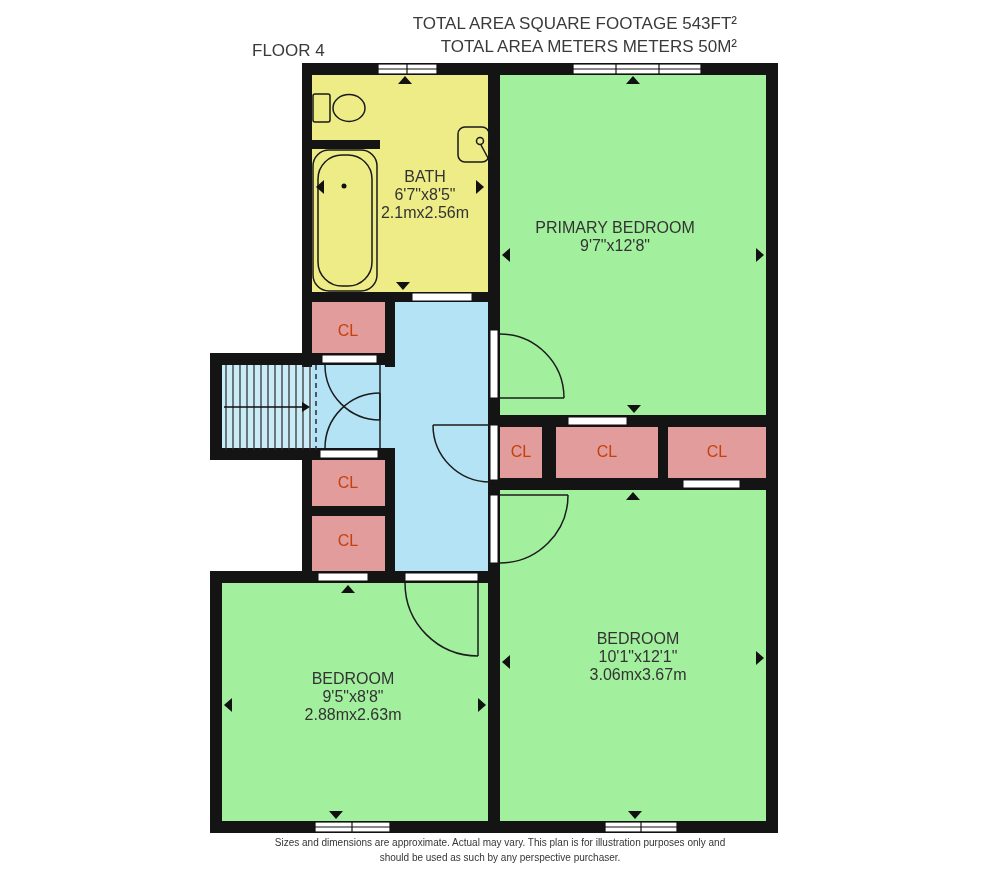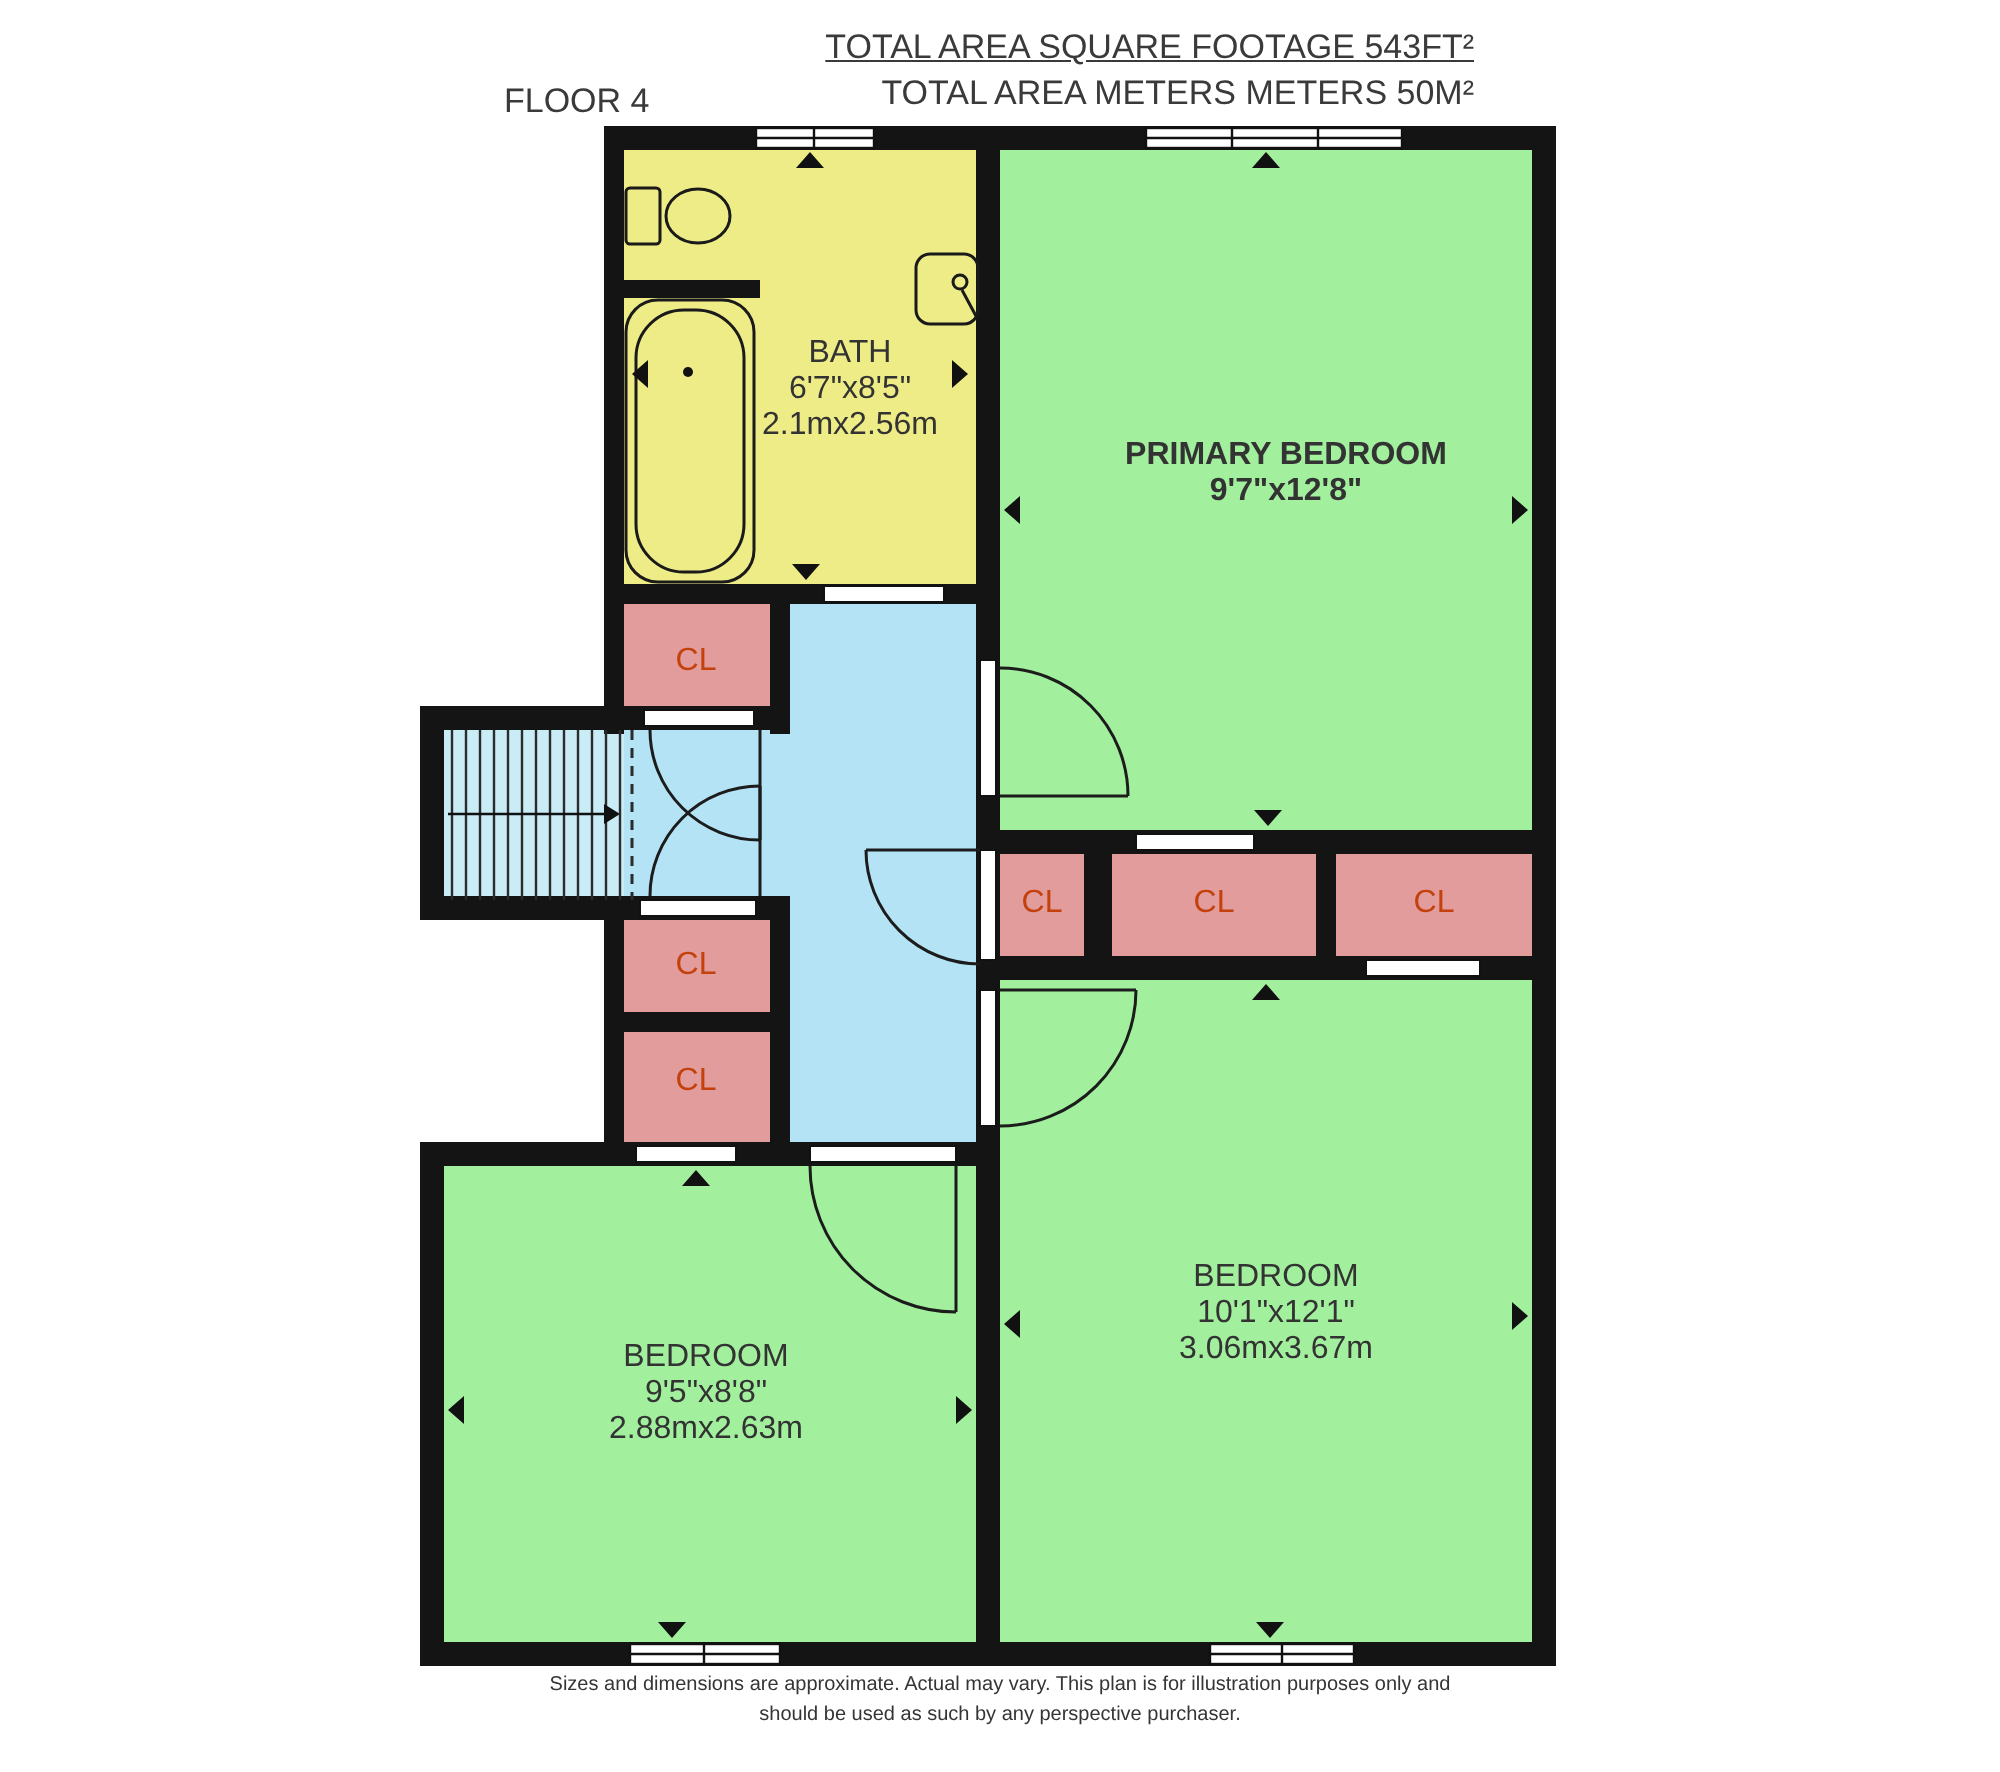--- a/index.html
+++ b/index.html
@@ -12,21 +12,21 @@
   .footer{position:absolute;left:17px;top:835px;width:966px;text-align:center;
           font-size:10px;line-height:15px;color:#353535;}
   svg{position:absolute;left:0;top:0;}
 </style>
 </head>
 <body>
 
 <div id="stage">
 
   <div class="hdr" style="left:252px;top:41px;text-align:right;">FLOOR 4</div>
-  <div class="hdr hdr-right" style="right:263px;top:14px;text-decoration:underline;">TOTAL AREA SQUARE FOOTAGE 543FT²</div>
+  <div class="hdr hdr-right" style="right:263px;top:14px;">TOTAL AREA SQUARE FOOTAGE 543FT²</div>
   <div class="hdr hdr-right" style="right:263px;top:37px;">TOTAL AREA METERS METERS 50M²</div>
 
   <svg width="1000" height="886" viewBox="0 0 1000 886">
 
     <g>
       <rect x="312" y="75" width="176" height="217" fill="#eeec86"></rect>
       <rect x="500" y="75" width="266" height="340" fill="#a2f09e"></rect>
       <rect x="312" y="302" width="176" height="269" fill="#b3e3f4"></rect>
       <rect x="222" y="365" width="90" height="85" fill="#c9ecf7"></rect>
       <rect x="312" y="302" width="73" height="53" fill="#e39c9c"></rect>
@@ -184,21 +184,21 @@
       <polygon points="756,651 756,665 764,658"></polygon>
     </g>
   </svg>
 
   <div class="room-label" style="left:325px;top:168px;width:200px;">
     <div>BATH</div>
     <div>6'7"x8'5"</div>
     <div>2.1mx2.56m</div>
   </div>
 
-  <div class="room-label" style="left:523px;top:219px;width:240px;font-weight:bold;">
+  <div class="room-label" style="left:495px;top:219px;width:240px;">
     <div>PRIMARY BEDROOM</div>
     <div>9'7"x12'8"</div>
   </div>
 
   <div class="room-label" style="left:253px;top:670px;width:200px;">
     <div>BEDROOM</div>
     <div>9'5"x8'8"</div>
     <div>2.88mx2.63m</div>
   </div>
 

